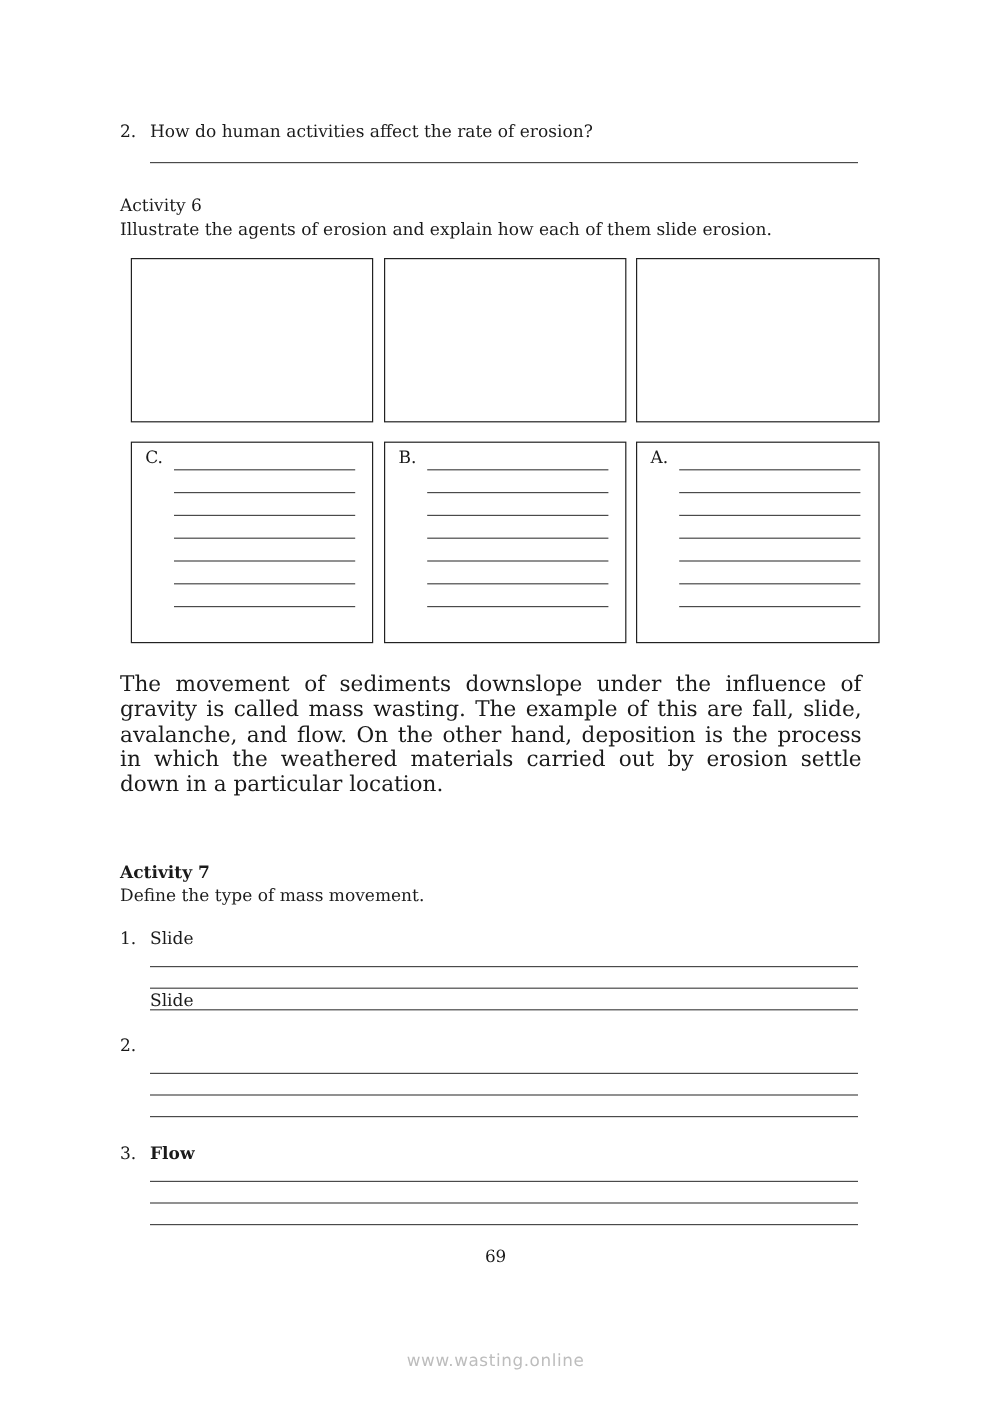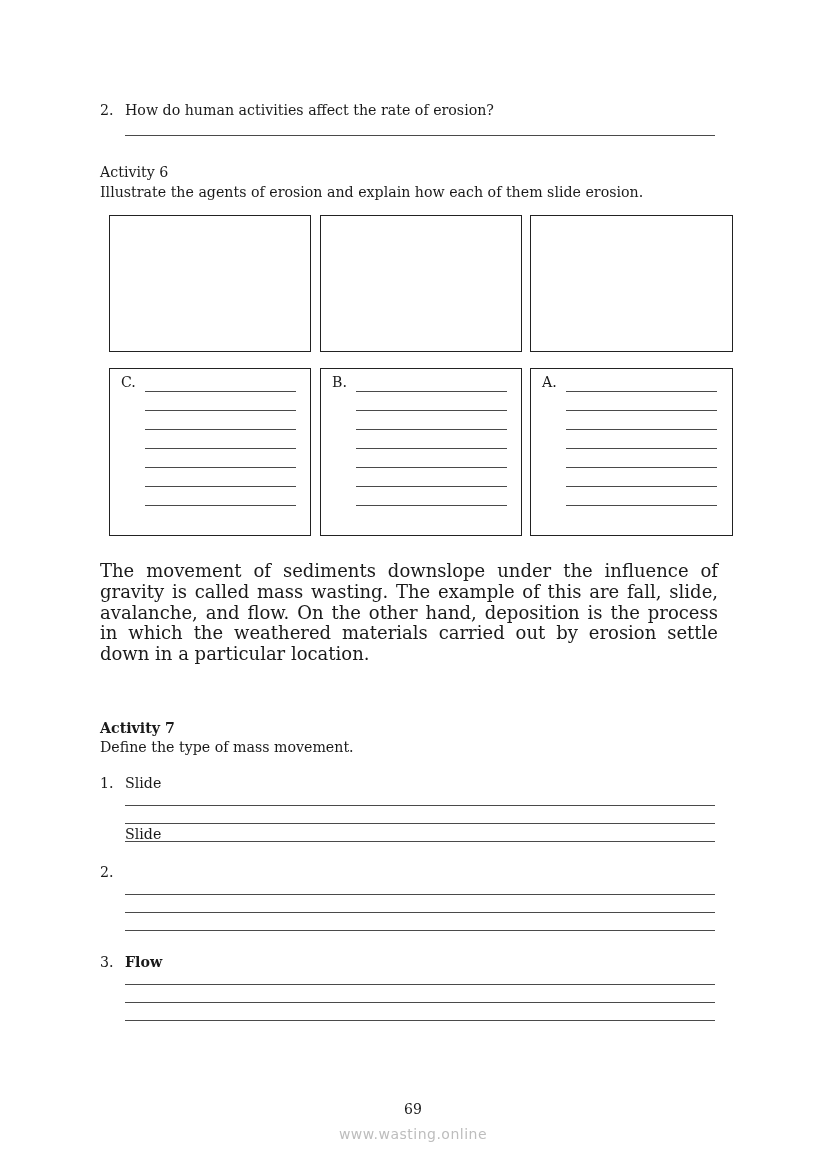--- a/index.html
+++ b/index.html
@@ -5,21 +5,21 @@
   html, body { margin: 0; padding: 0; background: #ffffff; }
   body { width: 826px; height: 1169px; position: relative; overflow: hidden;
          font-family: "DejaVu Serif", "Liberation Serif", serif; color: #1a1a1a; }
   .abs { position: absolute; }
   .txt { font-size: 14.2px; line-height: 20.5px; white-space: nowrap; }
   .rule { position: absolute; height: 0; border-top: 1px solid #4a4a4a; }
   .box { position: absolute; border: 1.3px solid #222; box-sizing: border-box; background: #fff; }
   .para { position: absolute; left: 100px; width: 618px; font-size: 18px; line-height: 20.8px; text-align: justify; }
   .bold { font-weight: bold; }
   .label { position: absolute; font-size: 14.2px; }
-  .pagenum { position: absolute; left: 0; width: 826px; text-align: center; font-size: 14px; top: 1101px; }
+  .pagenum { position: absolute; left: 0; width: 826px; text-align: center; font-size: 14px; top: 1040px; }
   .watermark { position: absolute; left: 0; width: 826px; text-align: center; top: 1126px;
                font-family: "DejaVu Sans", sans-serif; font-size: 14px; color: #bdbdbd; letter-spacing: 0.5px; }
 </style>
 </head>
 <body>
 
 <span class="abs txt" style="left:100px; top:100px;">2.</span>
 <span class="abs txt" style="left:125px; top:100px;text-align:center;">How do human activities affect the rate of erosion?</span>
 <div class="rule" style="left:125px; top:135px; width:590px;"></div>
 

